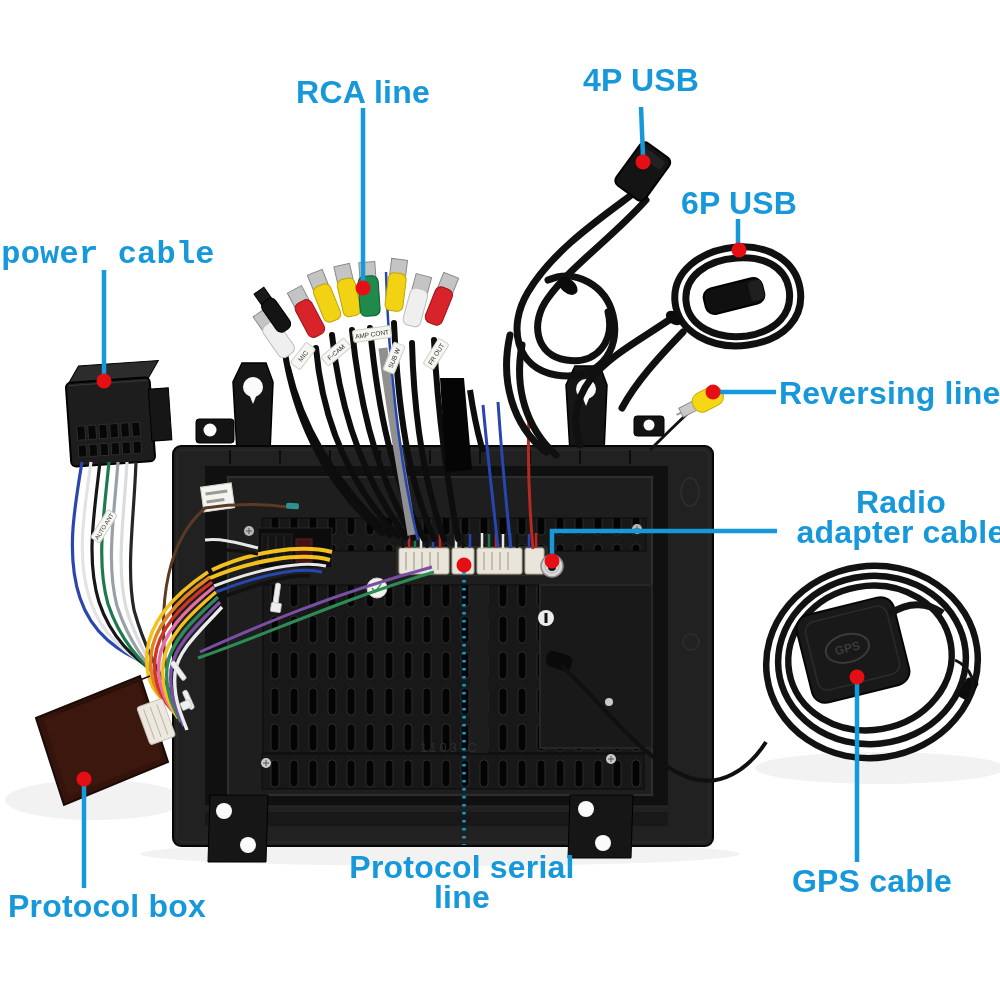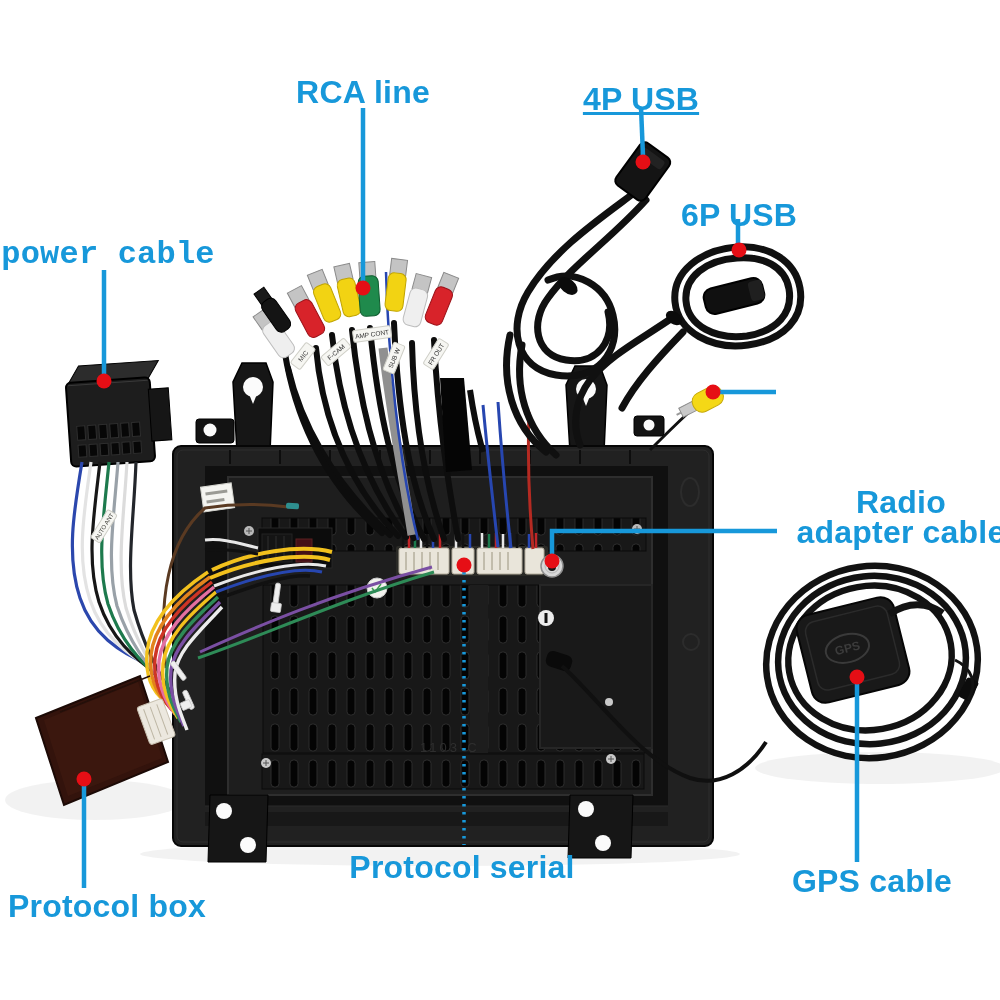--- a/index.html
+++ b/index.html
@@ -430,26 +430,28 @@
     <circle cx="104" cy="381" r="7.5"></circle>
     <circle cx="713" cy="392" r="7.5"></circle>
     <circle cx="552" cy="561" r="7.5"></circle>
     <circle cx="464" cy="565" r="7.5"></circle>
     <circle cx="857" cy="677" r="7.5"></circle>
     <circle cx="84" cy="779" r="7.5"></circle>
   </g>
 </svg>
 
 <div class="callout" style="left:363px; top:77px;">RCA line</div>
-<div class="callout" style="left:641px; top:84px;text-decoration:underline;">4P USB</div>
-<div class="callout" style="left:739px; top:200px;">6P USB</div>
+<div class="callout" style="left:641px; top:65px;">4P USB</div>
+<div class="callout" style="left:739px; top:188px;">6P USB</div>
 <div class="callout" style="left:108px; top:240px;font-family:Liberation Mono, monospace;">power cable</div>
+<div class="callout no-center" style="left:779px; top:378px;">Reversing line</div>
 <div class="callout" style="left:869px; top:487px;margin-left:32px;">
   <div>Radio</div>
   <div>adapter cable</div>
 </div>
 <div class="callout" style="left:872px; top:866px;">GPS cable</div>
 <div class="callout" style="left:107px; top:891px;">Protocol box</div>
 <div class="callout" style="left:462px; top:852px;">
   <div>Protocol serial</div>
+  <div>line</div>
 </div>
 
 </div>
 
 </body></html>

